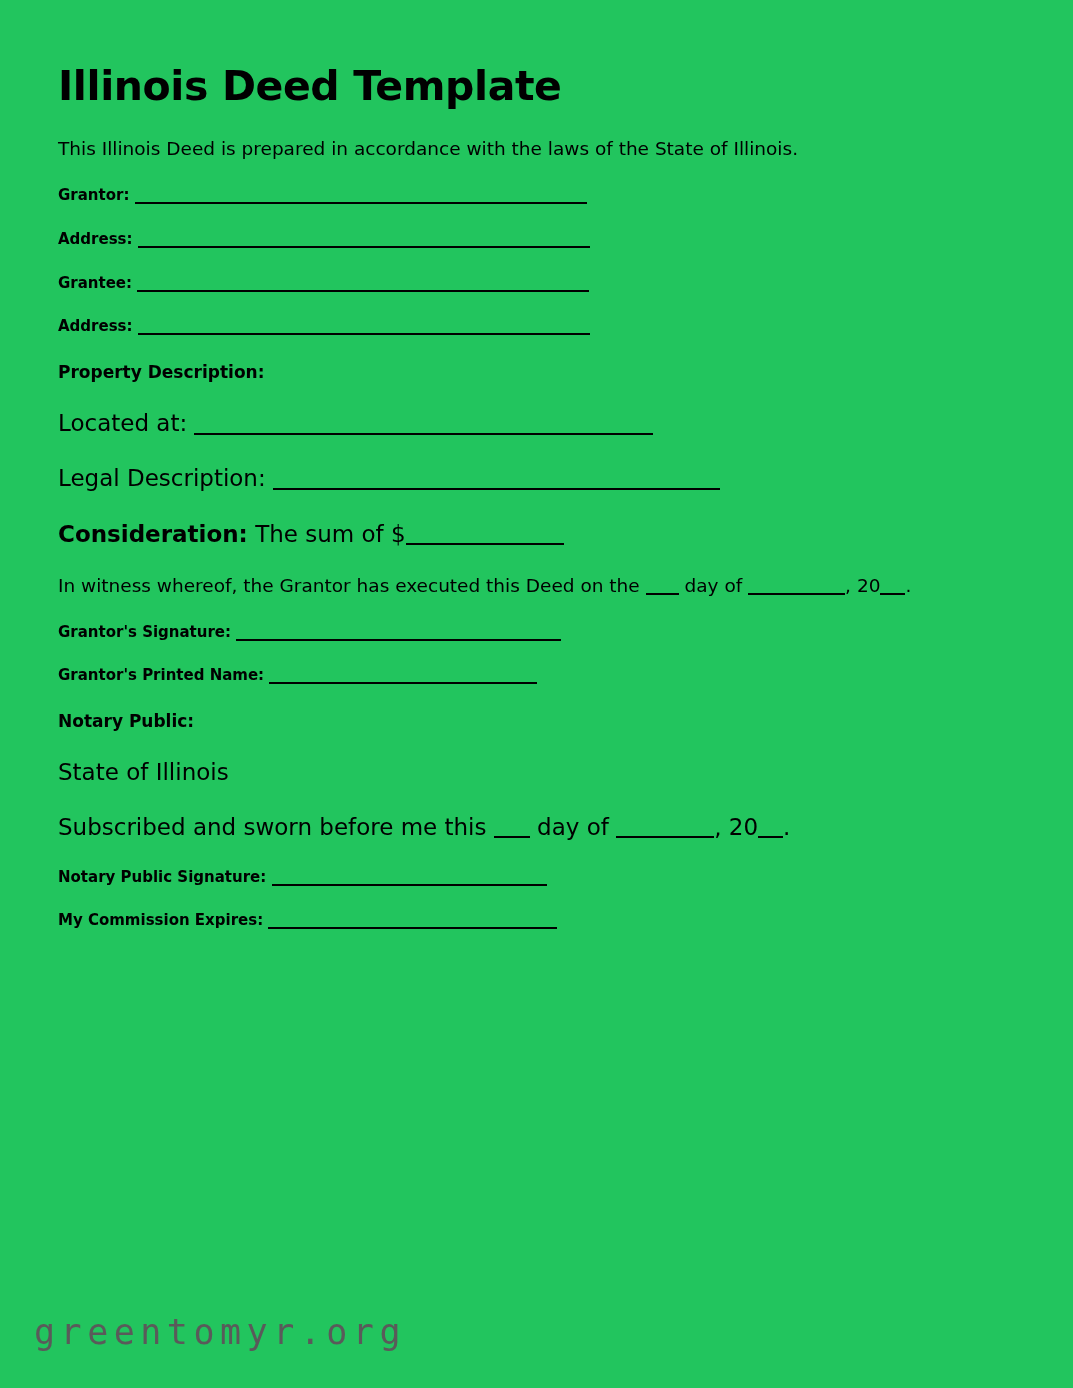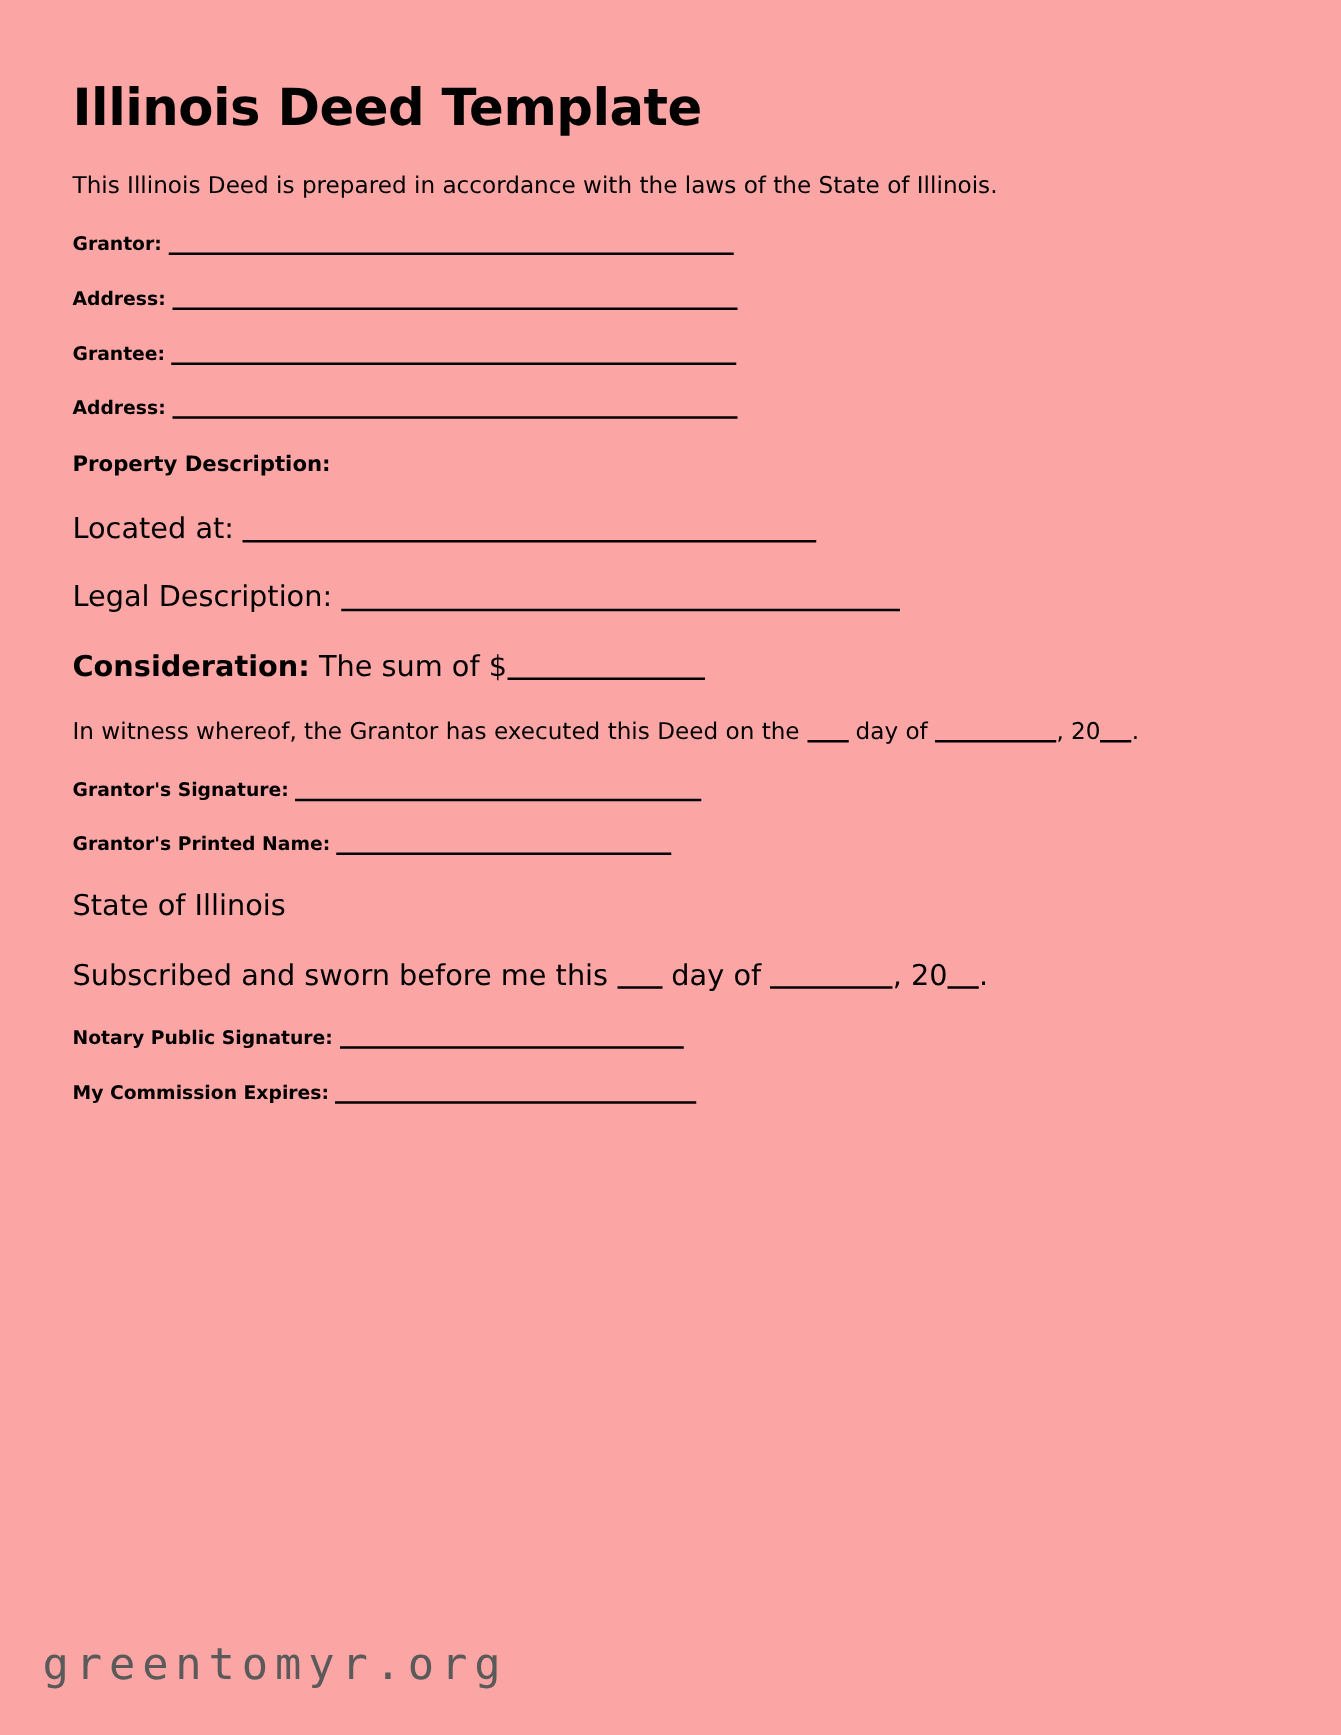--- a/index.html
+++ b/index.html
@@ -15,21 +15,21 @@
     font-family: "DejaVu Sans", "Liberation Sans", sans-serif;
     color: #000000;
     overflow: hidden;
   }
 
   .page {
     position: absolute;
     top: 0; left: 0;
     width: 1073px;
     height: 1388px;
-    background: #fca5a5;
+    background: #22c55e;
     box-sizing: border-box;
   }
 
   .doc-body {
     position: absolute;
     left: 58px;
     top: 62px;
     width: 930px;
   }
 
@@ -164,20 +164,21 @@
     <div class="field-line b">
       <span class="label-b">Grantor's Signature:</span>
       <span class="blank" style="width: 325px;"></span>
     </div>
 
     <div class="field-line b">
       <span class="label-b">Grantor's Printed Name:</span>
       <span class="blank" style="width: 268px;"></span>
     </div>
 
+    <div class="heading-only">Notary Public:</div>
 
     <div class="plain-line">State of Illinois</div>
 
 
     <div class="plain-line">
       <span>Subscribed and sworn before me this</span>
       <span class="blank sm" style="width: 36px;"></span>
       <span>day of</span>
       <span class="blank sm" style="width: 98px;"></span><span>,</span>
       <span>20</span><span class="blank sm" style="width: 25px;"></span><span>.</span>

